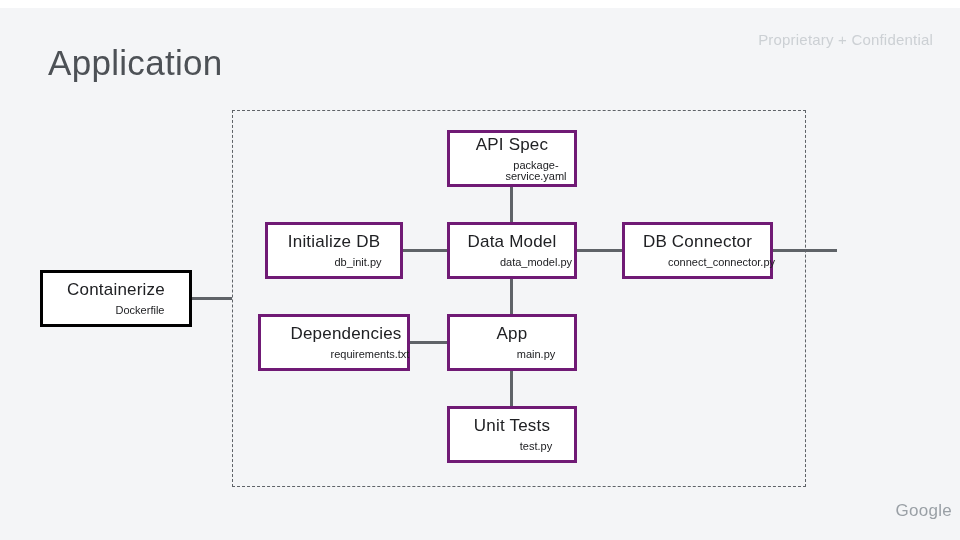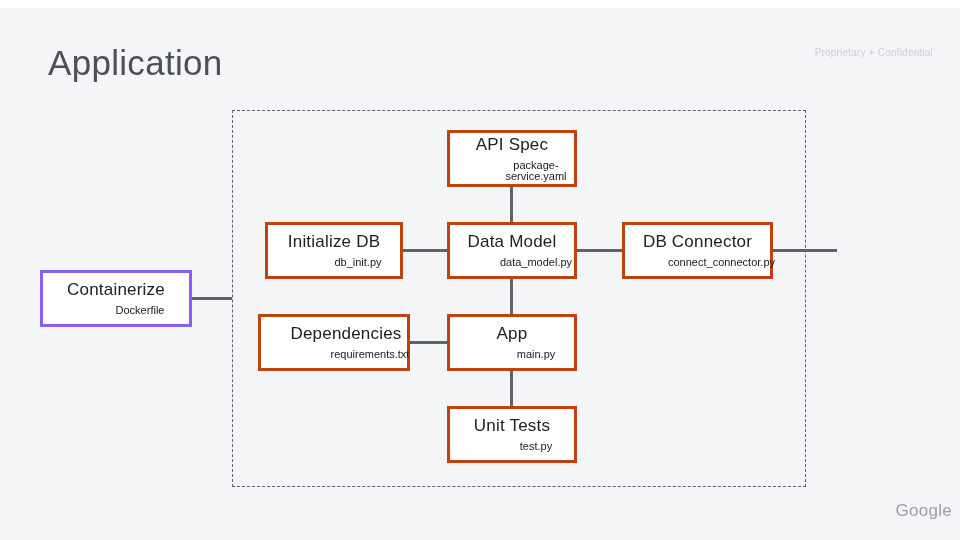--- a/index.html
+++ b/index.html
@@ -8,38 +8,38 @@
     background:#f4f5f7; overflow:hidden;
     font-family:"Liberation Sans","DejaVu Sans",sans-serif;
   }
   .top-edge { position:absolute; left:0; top:0; width:960px; height:8px; background:#ffffff; }
   .slide-title {
     position:absolute; left:48px; top:44px;
     font-size:35px; line-height:1.1; font-weight:400;
     color:#4d5156; letter-spacing:0.3px;
   }
   .watermark {
-    position:absolute; right:27px; top:47px;
-    font-size:10px; color:#ccd0d4; letter-spacing:0.2px;
+    position:absolute; right:27px; top:31px;
+    font-size:15px; color:#ccd0d4; letter-spacing:0.2px;
   }
   .google-logo {
     position:absolute; right:8px; top:501px;
     font-size:17px; font-weight:500; color:#9aa0a6; letter-spacing:0.3px;
   }
   .boundary {
     position:absolute; left:232px; top:110px; width:574px; height:377px;
     border:1px dashed #5f6368; box-sizing:border-box;
   }
   .node {
     position:absolute; background:#ffffff; box-sizing:border-box;
     display:flex; flex-direction:column; align-items:center; justify-content:center;
     gap:7px; text-align:center; z-index:2;
   }
-  .node.blue { border:3px solid #c2410c; }
-  .node.gray { border:3px solid #8b5cf6; }
+  .node.blue { border:3px solid #701a75; }
+  .node.gray { border:3px solid #000000; }
   .node-title { font-size:17px; color:#202124; letter-spacing:0.2px; line-height:1; }
   .node-file  { font-size:11px; color:#202124; line-height:1;margin-left:48px; }
   .line { position:absolute; background:#5f6368; z-index:1; }
   .cylinder { position:absolute; left:837px; top:212px; width:75px; height:80px; z-index:2; }
   .cylinder svg { display:block; }
   .cylinder-label {
     position:absolute; left:0; top:30px; width:100%;
     text-align:center; font-size:19px; color:#202124; letter-spacing:0.5px;
   }
 </style>

